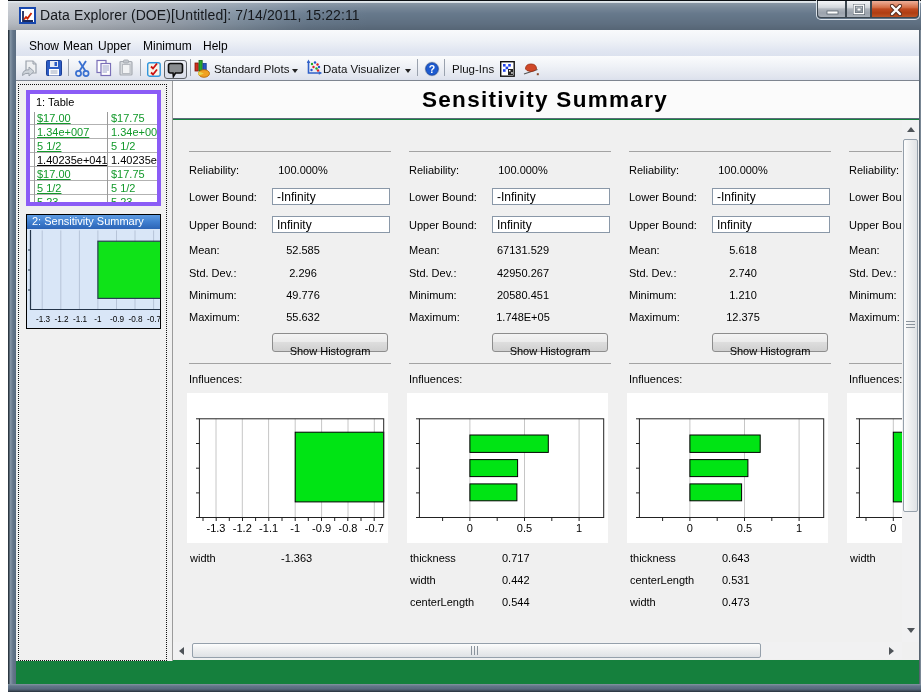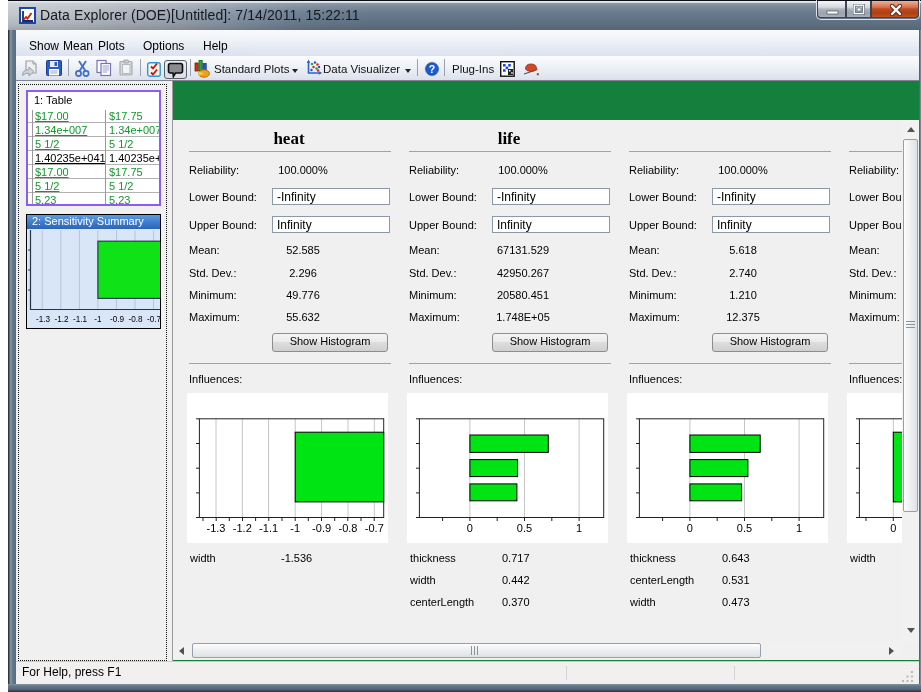--- a/index.html
+++ b/index.html
@@ -43,21 +43,21 @@
     border-bottom:1px solid #7e8590; font-size:11.5px; color:#111; }
   .tsep { position:absolute; top:3px; width:1px; height:17px; background:#9aa2ae; }
   .ttxt { position:absolute; top:7px; }
   .tarr { position:absolute; width:0; height:0; border-left:3.5px solid transparent; border-right:3.5px solid transparent; border-top:4px solid #222; top:13px; }
 
   
   #leftpanel { position:absolute; left:8px; top:81px; width:156px; height:580px; background:#f0f0f0; }
   #marquee { position:absolute; left:2px; top:3px; width:149px; height:577px; border:1px dotted #111; }
   #pdivider { position:absolute; left:164px; top:81px; width:1px; height:580px; background:#9b9b9b; }
 
-  #thumb1 { position:absolute; left:10px; top:9px; width:135px; height:116px; background:#fff; border:2px solid #8b5cf6; overflow:hidden; }
+  #thumb1 { position:absolute; left:10px; top:9px; width:135px; height:116px; background:#fff; border:4px solid #8b5cf6; overflow:hidden; }
   #thumb1 .t1title { position:absolute; left:6px; top:2px; font-size:11px; color:#000; }
   .trow { position:absolute; left:0; width:133px; height:14px; border-bottom:1px solid #b2b2b2; font-size:11px; color:#12992a; }
   .trow .c1 { position:absolute; left:7px; top:0.5px;text-decoration:underline; }
   .trow .c2 { position:absolute; left:81px; top:0.5px; }
   .tvline { position:absolute; left:77px; top:18px; width:1px; height:98px; background:#9a9a9a; }
   .tlline { position:absolute; left:4px; top:18px; width:1px; height:98px; background:#9a9a9a; }
 
   #thumb2 { position:absolute; left:10px; top:133px; width:135px; height:115px; background:#d9e6f7; border:1px solid #000; overflow:hidden;padding-left:48px; }
   #thumb2 .t2title { position:absolute; left:0; top:0; width:133px; height:14px;
     background:linear-gradient(180deg,#5f9ce2 0,#3f7ecf 50%,#2c64b6 100%); color:#fff; font-size:11px; padding-left:5px; }
@@ -69,21 +69,21 @@
   #contentbg { position:absolute; left:895px; top:120px; width:16px; height:540px; background:#f0f0f0; }
 
   .col { position:absolute; top:0; width:220px; height:540px; }
   .ctitle { position:absolute; left:0; top:9px; width:202px; text-align:center; font-size:17px; font-weight:bold; font-family:"Liberation Serif", serif; color:#000; }
   .chr { position:absolute; left:1px; width:202px; height:1px; background:#a3a3a3; }
   .lbl { position:absolute; font-size:11px; color:#000; }
   .val { position:absolute; left:29px; width:172px; text-align:center; font-size:11px; color:#000; }
   .inp { position:absolute; left:84px; width:118px; height:17px; background:#fff; border:1px solid #8a98a8; font-size:12px; padding:1px 0 0 4px; color:#000; }
   .btn { position:absolute; left:84px; top:213px; width:116px; height:19px;
     background:linear-gradient(180deg,#f4f4f4 0,#ebebeb 45%,#dddddd 50%,#d0d0d0 100%);
-    border:1px solid #8d8d8d; border-radius:3px; text-align:center; font-size:11px; padding-top:1px; color:#000; }
+    border:1px solid #8d8d8d; border-radius:3px; text-align:center; font-size:11px; padding-top:11px; color:#000; }
   .chart { position:absolute; top:273px; left:-1px; }
   .ilbl { position:absolute; font-size:11px; color:#000; }
 
   
   #vsb { position:absolute; left:894px; top:120px; width:17px; height:522px; background:#f1f1f2; }
   #hsb { position:absolute; left:165px; top:642px; width:729px; height:17px; background:#f1f1f2; }
   #corner { position:absolute; left:894px; top:642px; width:17px; height:17px; background:#f0f0f0; }
   .vthumb { position:absolute; left:1px; width:15px; background:linear-gradient(to right,#fdfdfd 0,#f0f1f2 40%,#dfe2e5 100%); border:1px solid #95a0ab; border-radius:2px; }
   .hthumb { position:absolute; top:1px; height:15px; background:linear-gradient(180deg,#fdfdfd 0,#f0f1f2 40%,#dfe2e5 100%); border:1px solid #95a0ab; border-radius:2px; }
   .sarr { position:absolute; width:0; height:0; }
@@ -124,22 +124,22 @@
         </svg>
       </div>
   </div>
   <div id="borderL"></div>
   <div id="borderR"></div>
   <div id="borderB"></div>
 
   <div id="menubar">
     <span class="mitem" style="left:13px">Show</span>
     <span class="mitem" style="left:47px">Mean</span>
-    <span class="mitem" style="left:82px">Plots</span>
-    <span class="mitem" style="left:127px">Options</span>
+    <span class="mitem" style="left:82px">Upper</span>
+    <span class="mitem" style="left:127px">Minimum</span>
     <span class="mitem" style="left:187px">Help</span>
   </div>
 
   <div id="toolbar">
     <svg style="position:absolute;left:5px;top:4px" width="18" height="17" viewBox="0 0 18 17">
       <path d="M5 1 L12 1 L15 4 L15 13 L5 13 Z" fill="#eef0f2" stroke="#9ba2ac" stroke-width="1.2"></path>
       <path d="M12 1 L12 4 L15 4" fill="#d3d7dc" stroke="#9ba2ac" stroke-width="1"></path>
       <path d="M1.5 15.5 Q1.5 9.5 8 9.8 L8 7 L13 11.5 L8 16 L8 13.2 Q3.5 13 1.5 15.5 Z" fill="#cdd3da" stroke="#9ba2ac" stroke-width="1"></path>
     </svg>
     <svg style="position:absolute;left:29px;top:3px" width="18" height="18" viewBox="0 0 18 18">
@@ -297,24 +297,26 @@
           <text x="71" y="93">-1</text>
           <text x="90" y="93">-0.9</text>
           <text x="108.5" y="93">-0.8</text>
           <text x="127" y="93">-0.7</text>
         </g>
       </svg>
     </div>
   </div>
   <div id="pdivider"></div>
 
+  <div id="whitestrip">
+      <div id="bigtitle">Sensitivity Summary</div>
+    </div>
   <div id="contentbg"></div>
   <div id="content">
     <div class="col" style="left:15px">
-      <div class="ctitle">heat</div>
       <div class="chr" style="top:30.5px"></div>
       <div class="lbl" style="left:1px;top:44px">Reliability:</div>
         <div class="val" style="top:44px">100.000%</div>
       <div class="lbl" style="left:1px;top:71px">Lower Bound:</div>
         <div class="inp" style="top:68px">-Infinity</div>
       <div class="lbl" style="left:1px;top:98.5px">Upper Bound:</div>
         <div class="inp" style="top:96px">Infinity</div>
       <div class="lbl" style="left:1px;top:124px">Mean:</div>
         <div class="val" style="top:124px">52.585</div>
       <div class="lbl" style="left:1px;top:146.5px">Std. Dev.:</div>
@@ -364,25 +366,24 @@
           <text x="29" y="139">-1.3</text>
             <text x="55.3" y="139">-1.2</text>
             <text x="81.6" y="139">-1.1</text>
           <text x="108.2" y="139">-1</text>
             <text x="134.6" y="139">-0.9</text>
             <text x="161" y="139">-0.8</text>
           <text x="187.3" y="139">-0.7</text>
         </g>
       </svg>
       <div class="ilbl" style="left:2px;top:431.5px">width</div>
-        <div class="ilbl" style="left:93px;top:431.5px">-1.536</div>
+        <div class="ilbl" style="left:93px;top:431.5px">-1.363</div>
     </div>
 
     <div class="col" style="left:235px">
-      <div class="ctitle">life</div>
       <div class="chr" style="top:30.5px"></div>
       <div class="lbl" style="left:1px;top:44px">Reliability:</div>
         <div class="val" style="top:44px">100.000%</div>
       <div class="lbl" style="left:1px;top:71px">Lower Bound:</div>
         <div class="inp" style="top:68px">-Infinity</div>
       <div class="lbl" style="left:1px;top:98.5px">Upper Bound:</div>
         <div class="inp" style="top:96px">Infinity</div>
       <div class="lbl" style="left:1px;top:124px">Mean:</div>
         <div class="val" style="top:124px">67131.529</div>
       <div class="lbl" style="left:1px;top:146.5px">Std. Dev.:</div>
@@ -422,21 +423,21 @@
           <text x="62.9" y="139">0</text>
             <text x="117.5" y="139">0.5</text>
             <text x="172.1" y="139">1</text>
         </g>
       </svg>
       <div class="ilbl" style="left:2px;top:431.5px">thickness</div>
         <div class="ilbl" style="left:94px;top:431.5px">0.717</div>
       <div class="ilbl" style="left:2px;top:454px">width</div>
         <div class="ilbl" style="left:94px;top:454px">0.442</div>
       <div class="ilbl" style="left:2px;top:476px">centerLength</div>
-        <div class="ilbl" style="left:94px;top:476px">0.370</div>
+        <div class="ilbl" style="left:94px;top:476px">0.544</div>
     </div>
 
     <div class="col" style="left:455px">
       <div class="chr" style="top:30.5px"></div>
       <div class="lbl" style="left:1px;top:44px">Reliability:</div>
         <div class="val" style="top:44px">100.000%</div>
       <div class="lbl" style="left:1px;top:71px">Lower Bound:</div>
         <div class="inp" style="top:68px">-Infinity</div>
       <div class="lbl" style="left:1px;top:98.5px">Upper Bound:</div>
         <div class="inp" style="top:96px">Infinity</div>
@@ -543,28 +544,13 @@
         <g stroke="#8a939c" stroke-width="1">
           <line x1="1.5" y1="0" x2="1.5" y2="9"></line>
           <line x1="4.5" y1="0" x2="4.5" y2="9"></line>
           <line x1="7.5" y1="0" x2="7.5" y2="9"></line>
         </g>
       </svg>
     <div class="sarr" style="left:716px;top:5px;border-top:4px solid transparent;border-bottom:4px solid transparent;border-left:5px solid #4e5358"></div>
   </div>
   <div id="corner"></div>
 
-  <div id="statusbar">
-    <div style="position:absolute;left:6px;top:3px">For Help, press F1</div>
-    <div class="sdiv" style="left:550px"></div>
-    <div class="sdiv" style="left:718px"></div>
-    <svg style="position:absolute;left:886px;top:9px" width="13" height="12" viewBox="0 0 13 12">
-      <g fill="#b9b9b9">
-          <rect x="9" y="0" width="2" height="2"></rect>
-          <rect x="9" y="4.5" width="2" height="2"></rect>
-          <rect x="9" y="9" width="2" height="2"></rect>
-          <rect x="4.5" y="4.5" width="2" height="2"></rect>
-          <rect x="4.5" y="9" width="2" height="2"></rect>
-          <rect x="0" y="9" width="2" height="2"></rect>
-        </g>
-    </svg>
-  </div>
 </div>
 
 </body></html>

